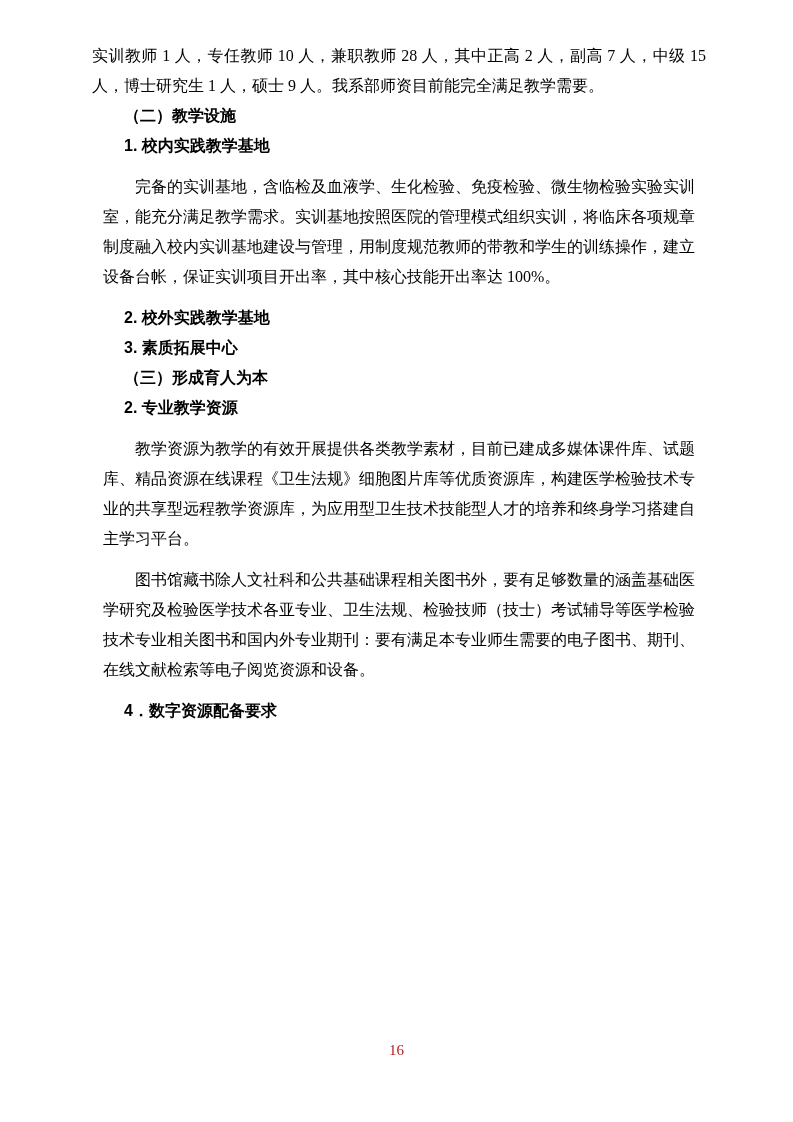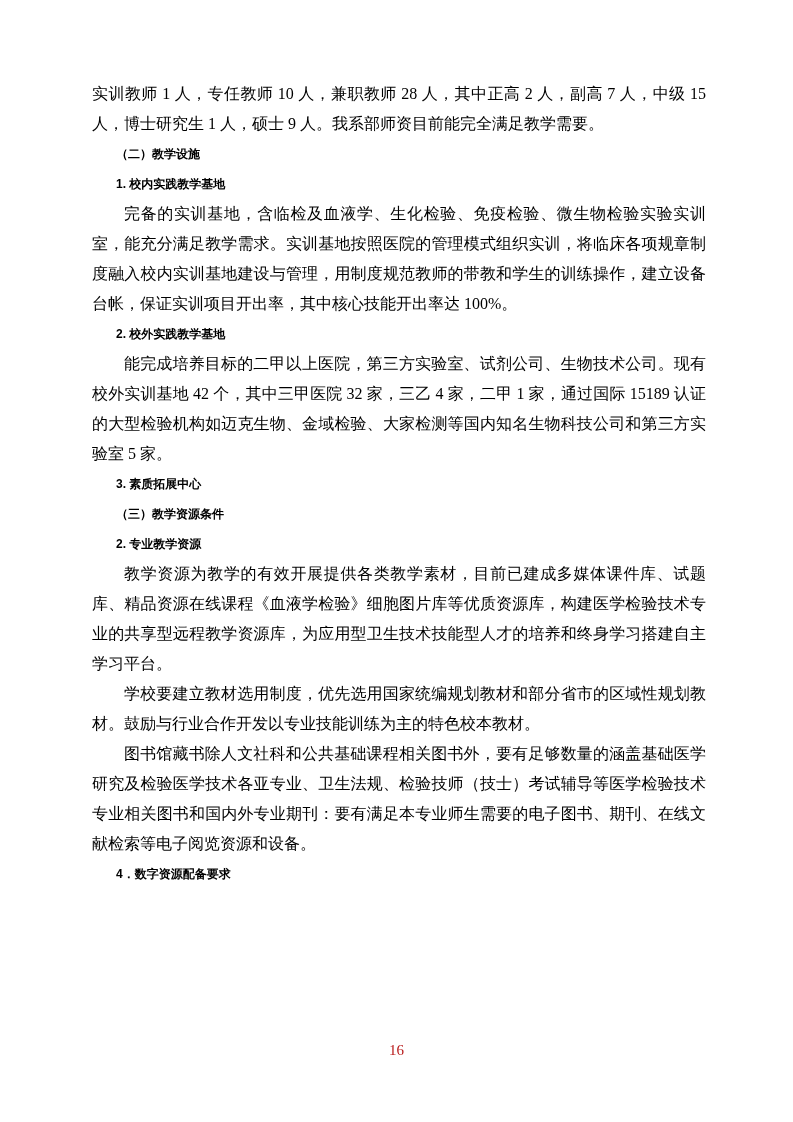--- a/index.html
+++ b/index.html
@@ -6,43 +6,43 @@
     margin: 0;
     padding: 0;
     background: #ffffff;
   }
   .page {
     position: relative;
     width: 764px;
     height: 1122px;
     background: #ffffff;
     box-sizing: border-box;
-    padding: 79px 87px 0 92px;
+    padding: 41px 87px 0 92px;
     overflow: hidden;
     font-family: "Liberation Serif", "DejaVu Serif", serif;
     color: #000000;
   }
   .doc-body {
     width: 614px;
     font-size: 16px;
     line-height: 30px;
     text-align: justify;
   }
   .para {
-    margin: 0;
+    margin: 11px;
     text-indent: 2em;
   }
   .para-continuation {
     margin: 0;
     text-indent: 0;
   }
   .heading {
     margin: 0;
     padding-left: 2em;
-    font-size: 12px;
+    font-size: 16px;
     line-height: 30px;
     font-weight: 700;
     font-family: "Liberation Sans", "DejaVu Sans", sans-serif;
   }
   .page-footer {
     position: absolute;
     left: 0;
     bottom: 62px;
     width: 793px;
     text-align: center;
@@ -55,23 +55,21 @@
 </head>
 <body>
 
 <div class="page">
   <div class="doc-body">
     <p class="para-continuation">实训教师 1 人，专任教师 10 人，兼职教师 28 人，其中正高 2 人，副高 7 人，中级 15 人，博士研究生 1 人，硕士 9 人。我系部师资目前能完全满足教学需要。</p>
     <h3 class="heading">（二）教学设施</h3>
     <h3 class="heading">1. 校内实践教学基地</h3>
     <p class="para">完备的实训基地，含临检及血液学、生化检验、免疫检验、微生物检验实验实训室，能充分满足教学需求。实训基地按照医院的管理模式组织实训，将临床各项规章制度融入校内实训基地建设与管理，用制度规范教师的带教和学生的训练操作，建立设备台帐，保证实训项目开出率，其中核心技能开出率达 100%。</p>
     <h3 class="heading">2. 校外实践教学基地</h3>
-    <p class="para">能完成培养目标的二甲以上医院，第三方实验室、试剂公司、生物技术公司。现有校外实训基地 42 个，其中三甲医院 32 家，三乙 4 家，二甲 1 家，通过国际 15189 认证的大型检验机构如迈克生物、金域检验、大家检测等国内知名生物科技公司和第三方实验室 5 家。</p>
     <h3 class="heading">3. 素质拓展中心</h3>
-    <h3 class="heading">（三）教学资源条件</h3>
+    <h3 class="heading">（三）形成育人为本</h3>
     <h3 class="heading">2. 专业教学资源</h3>
-    <p class="para">教学资源为教学的有效开展提供各类教学素材，目前已建成多媒体课件库、试题库、精品资源在线课程《血液学检验》细胞图片库等优质资源库，构建医学检验技术专业的共享型远程教学资源库，为应用型卫生技术技能型人才的培养和终身学习搭建自主学习平台。</p>
-    <p class="para">学校要建立教材选用制度，优先选用国家统编规划教材和部分省市的区域性规划教材。鼓励与行业合作开发以专业技能训练为主的特色校本教材。</p>
+    <p class="para">教学资源为教学的有效开展提供各类教学素材，目前已建成多媒体课件库、试题库、精品资源在线课程《卫生法规》细胞图片库等优质资源库，构建医学检验技术专业的共享型远程教学资源库，为应用型卫生技术技能型人才的培养和终身学习搭建自主学习平台。</p>
     <p class="para">图书馆藏书除人文社科和公共基础课程相关图书外，要有足够数量的涵盖基础医学研究及检验医学技术各亚专业、卫生法规、检验技师（技士）考试辅导等医学检验技术专业相关图书和国内外专业期刊：要有满足本专业师生需要的电子图书、期刊、在线文献检索等电子阅览资源和设备。</p>
     <h3 class="heading">4．数字资源配备要求</h3>
   </div>
   <div class="page-footer">16</div>
 </div>
 
 </body></html>

